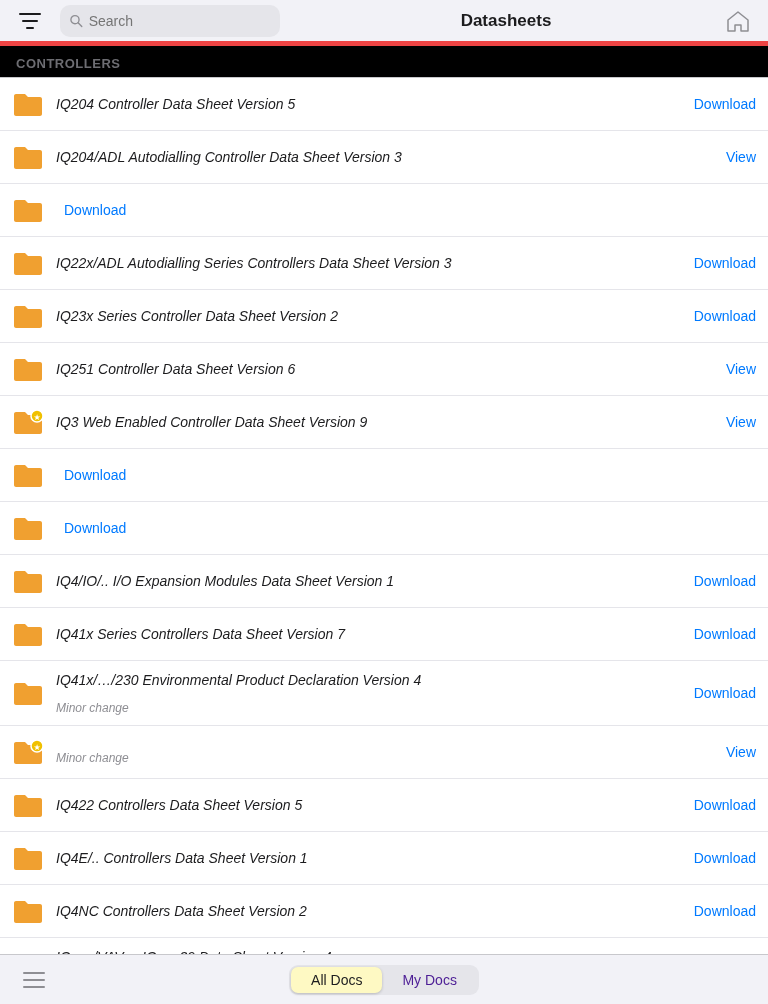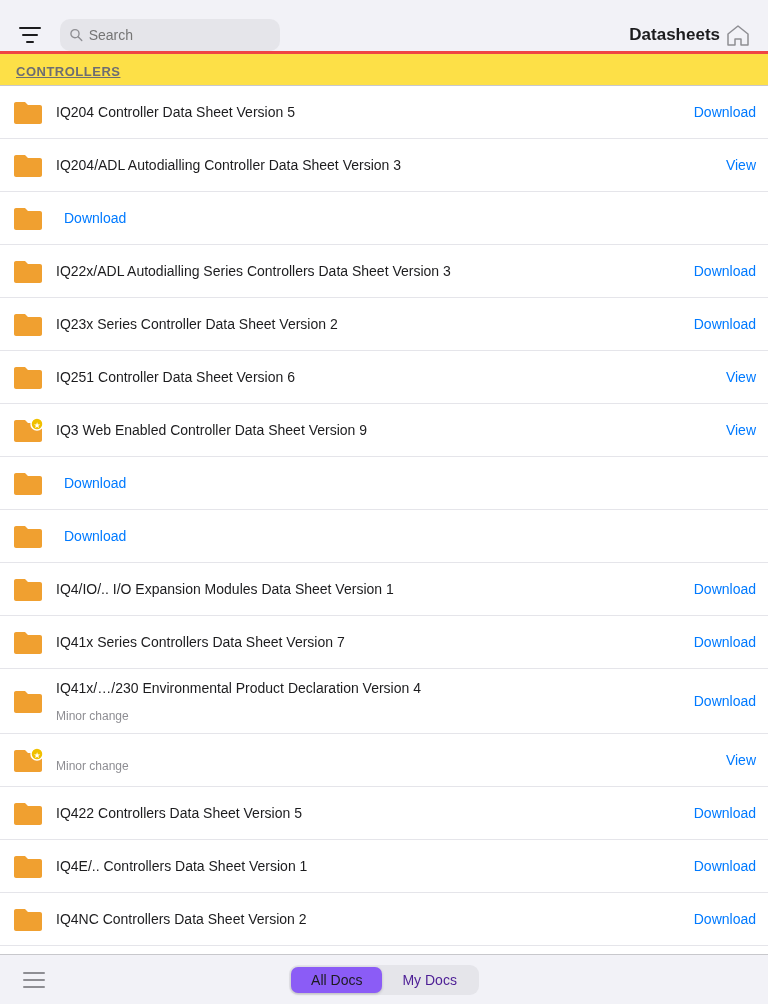--- a/index.html
+++ b/index.html
@@ -11,23 +11,22 @@
       overflow-x: hidden;
     }
 
     
     .top-bar {
       display: flex;
       align-items: center;
       justify-content: space-between;
       background: #f2f2f7;
       padding: 8px 12px;
-      border-bottom: 3px solid #ef4444;
-      height: 35px;
-      margin-top: 19px;
+      border-bottom: 5px solid #ef4444;
+      height: 46px;
     }
     .filter-icon-btn {
       width: 36px;
       height: 36px;
       display: flex;
       align-items: center;
       justify-content: center;
       cursor: pointer;
     }
     .search-bar {
@@ -48,41 +47,40 @@
       border: none;
       outline: none;
       font-size: 14px;
       color: #8e8e93;
       width: 100%;
     }
     .page-title {
       font-size: 17px;
       font-weight: 600;
       color: #1c1c1e;
-      text-align: right;
+      text-align: center;
       flex: 2;
     }
     .home-icon-btn {
       width: 36px;
       height: 36px;
       display: flex;
       align-items: center;
       justify-content: center;
       cursor: pointer;
     }
 
     
     .section-header {
       padding: 10px 16px 6px 16px;
       font-size: 13px;
       font-weight: 600;
       color: #6d6d72;
       letter-spacing: 0.5px;
-      background: #fde047;
-      text-decoration: underline;
+      background: #000000;
     }
 
     
     .list {
       background: #fff;
       border-top: 1px solid #c8c8cc;
     }
     .list-item {
       display: flex;
       align-items: center;
@@ -101,20 +99,21 @@
       flex-shrink: 0;
       display: flex;
       align-items: center;
       justify-content: center;
     }
     .item-text {
       flex: 1;
       display: flex;
       flex-direction: column;
       justify-content: center;
+      font-style: italic;
     }
     .item-title {
       font-size: 14px;
       color: #1c1c1e;
       line-height: 1.3;
     }
     .item-subtitle {
       font-size: 12px;
       color: #8e8e93;
       margin-top: 12px;
@@ -157,21 +156,21 @@
       padding: 5px 20px;
       border-radius: 7px;
       font-size: 14px;
       font-weight: 500;
       cursor: pointer;
       border: none;
       background: transparent;
       color: #4c1d95;
     }
     .tab-btn.active {
-      background: #8b5cf6;
+      background: #fef9c3;
       box-shadow: 0 1px 3px rgba(0,0,0,0.2);
       color: #1c1c1e;
     }
     .bottom-right-spacer {
       width: 36px;
     }
 
     
     .content-area {
       padding-bottom: 60px;

